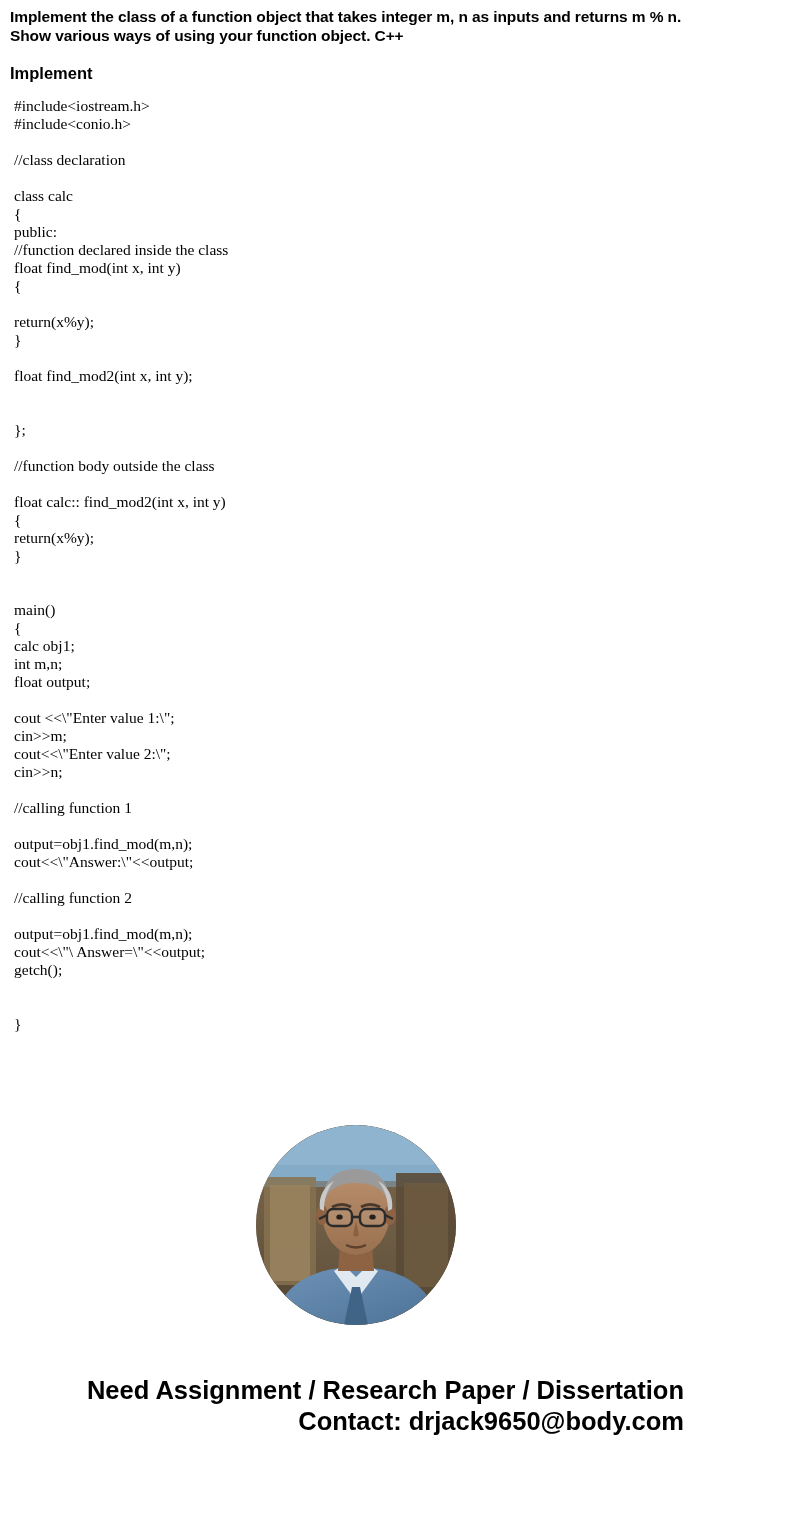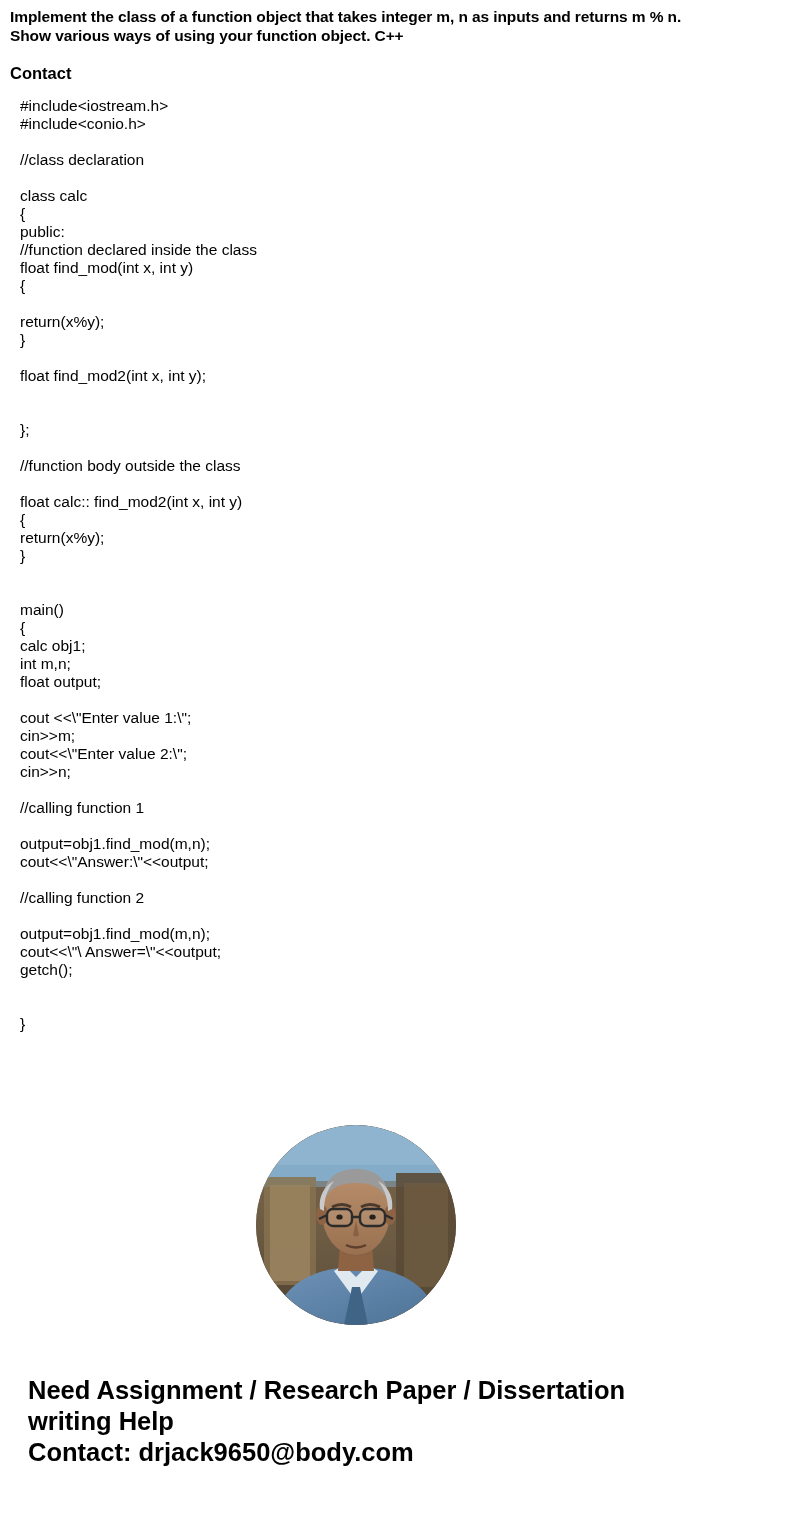--- a/index.html
+++ b/index.html
@@ -29,25 +29,25 @@
     margin: 0 0 18px 0;
     letter-spacing: -0.1px;
   }
   .solution-heading {
     font-family: "Liberation Sans", sans-serif;
     font-size: 16.5px;
     font-weight: 700;
     margin: 0 0 14px 0;
   }
   .code-block {
-    font-family: Liberation Sans, sans-serif;
+    font-family: Liberation Serif, serif;
     font-size: 15.5px;
     line-height: 18px;
     white-space: pre-wrap;
-    margin: 10px;
+    margin: 4px;
   }
   .code-line {
     min-height: 18px;
   }
   .code-line.blank {
     height: 18px;
   }
   .avatar-wrap {
     width: 100%;
     display: flex;
@@ -62,40 +62,40 @@
     position: relative;
     background: #6c5a46;
   }
   .avatar svg {
     display: block;
     width: 200px;
     height: 200px;
   }
   .footer {
     margin-top: 50px;
-    text-align: left;
+    text-align: right;
     font-family: "Liberation Sans", sans-serif;
     font-weight: 700;
     font-size: 25.5px;
     line-height: 31px;
     color: #000000;
     padding: 0 18px;
   }
   .footer .line2 {
     display: block;
   }
 </style>
 </head>
 <body>
 
 <div class="page">
 
   <p class="question">Implement the class of a function object that takes integer m, n as inputs and returns m % n. Show various ways of using your function object. C++</p>
 
-  <h3 class="solution-heading">Contact</h3>
+  <h3 class="solution-heading">Implement</h3>
 
   <div class="code-block" id="code-block"><div class="code-line">#include&lt;iostream.h&gt;</div><div class="code-line">#include&lt;conio.h&gt;</div><div class="code-line blank"></div><div class="code-line">//class declaration</div><div class="code-line blank"></div><div class="code-line">class calc</div><div class="code-line">{</div><div class="code-line">public:</div><div class="code-line">//function declared inside the class</div><div class="code-line">float find_mod(int x, int y)</div><div class="code-line">{</div><div class="code-line blank"></div><div class="code-line">return(x%y);</div><div class="code-line">}</div><div class="code-line blank"></div><div class="code-line">float find_mod2(int x, int y);</div><div class="code-line blank"></div><div class="code-line blank"></div><div class="code-line">};</div><div class="code-line blank"></div><div class="code-line">//function body outside the class</div><div class="code-line blank"></div><div class="code-line">float calc:: find_mod2(int x, int y)</div><div class="code-line">{</div><div class="code-line">return(x%y);</div><div class="code-line">}</div><div class="code-line blank"></div><div class="code-line blank"></div><div class="code-line">main()</div><div class="code-line">{</div><div class="code-line">calc obj1;</div><div class="code-line">int m,n;</div><div class="code-line">float output;</div><div class="code-line blank"></div><div class="code-line">cout &lt;&lt;\"Enter value 1:\";</div><div class="code-line">cin&gt;&gt;m;</div><div class="code-line">cout&lt;&lt;\"Enter value 2:\";</div><div class="code-line">cin&gt;&gt;n;</div><div class="code-line blank"></div><div class="code-line">//calling function 1</div><div class="code-line blank"></div><div class="code-line">output=obj1.find_mod(m,n);</div><div class="code-line">cout&lt;&lt;\"Answer:\"&lt;&lt;output;</div><div class="code-line blank"></div><div class="code-line">//calling function 2</div><div class="code-line blank"></div><div class="code-line">output=obj1.find_mod(m,n);</div><div class="code-line">cout&lt;&lt;\"\ Answer=\"&lt;&lt;output;</div><div class="code-line">getch();</div><div class="code-line blank"></div><div class="code-line blank"></div><div class="code-line">}</div></div>
 
   <div class="avatar-wrap">
     <div class="avatar">
       <svg viewBox="0 0 200 200" xmlns="http://www.w3.org/2000/svg" aria-hidden="true">
         <defs>
           <clipPath id="circ">
               <circle cx="100" cy="100" r="100"></circle>
             </clipPath>
@@ -157,17 +157,16 @@
           <path d="M90 120 Q100 125 110 120" stroke="#5d3f2d" stroke-width="2.4" fill="none"></path>
 
           <path d="M86 128 Q100 134 114 128" stroke="#8a6144" stroke-width="2" fill="none" opacity="0.5"></path>
         </g>
       </svg>
     </div>
   </div>
 
   <div class="footer">
     <span>Need Assignment / Research Paper / Dissertation</span>
-    <span class="line2">writing Help</span>
     <span class="line2">Contact: drjack9650@body.com</span>
   </div>
 
 </div>
 
 </body></html>

